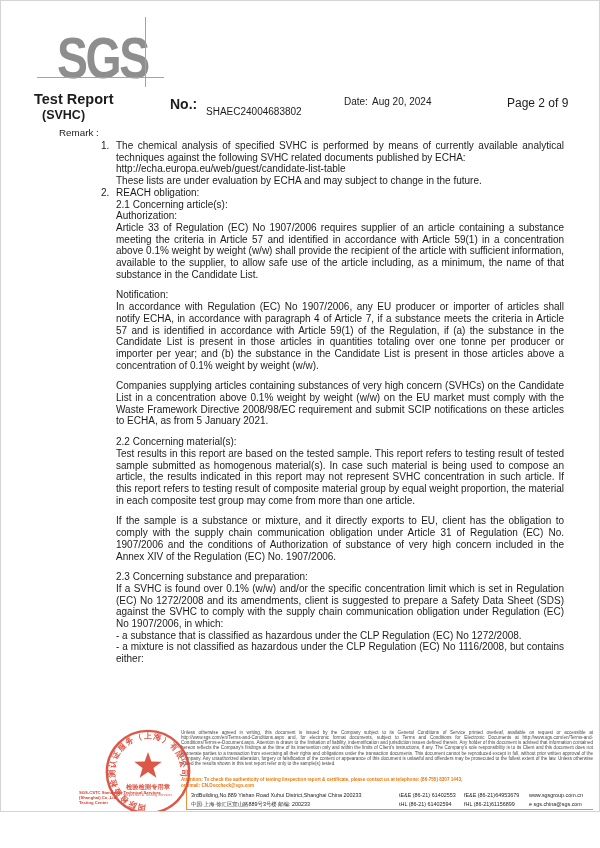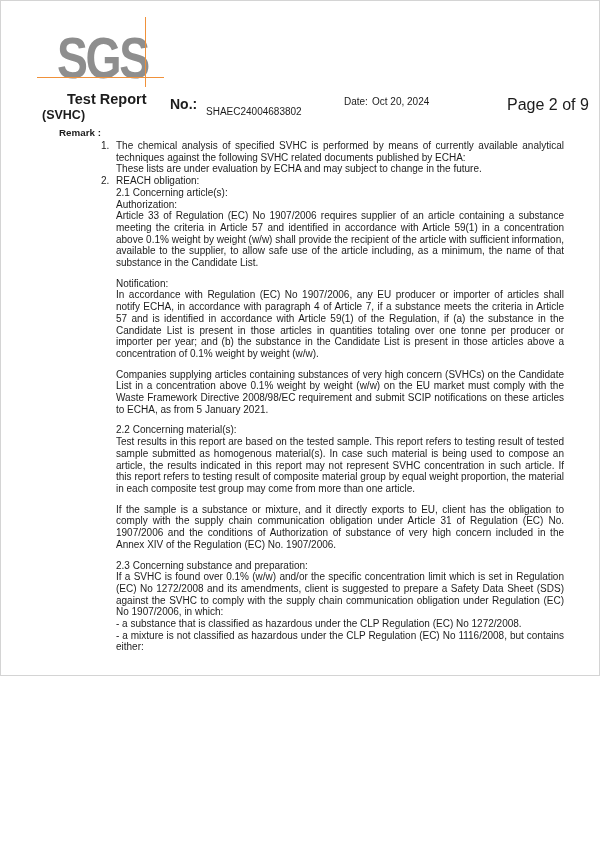--- a/index.html
+++ b/index.html
@@ -1,38 +1,38 @@
 <!DOCTYPE html>
 <html><head>
 <meta charset="utf-8">
 <style>
   * { margin:0; padding:0; box-sizing:border-box; }
   html,body { background:#fff; }
   .doc {
-    position:relative; width:600px; height:676px; background:#ffffff;
+    position:relative; width:600px; height:812px; background:#ffffff;
     border:1px solid #d4d4d4; overflow:hidden;
     font-family:"Liberation Sans", sans-serif; color:#1c1c1c;
   }
   
   .logo-text {
     position:absolute; left:56px; top:28px; font-size:58px; line-height:1;
     font-weight:900; color:#8e8e8e; letter-spacing:-3px;
     transform:scaleX(0.80); transform-origin:left top;
   }
   .cross-v { position:absolute; left:144px; top:16px; width:1.4px; height:70px; background:#f0913a; }
   .cross-h { position:absolute; left:36px;  top:76px; width:127px; height:1.4px; background:#f0913a; }
 
-  .title-l1 { position:absolute; left:33px; top:90px;  font-size:14.5px; font-weight:bold;margin-left:33px; }
+  .title-l1 { position:absolute; left:33px; top:90px;  font-size:14.5px; font-weight:bold; }
   .title-l2 { position:absolute; left:41px; top:107px; font-size:12.5px; font-weight:bold; }
   .no-label   { position:absolute; left:169px; top:95px; font-size:14px; font-weight:bold; }
   .no-value   { position:absolute; left:205px; top:95px; font-size:10px;margin-top:10px; }
   .date-label { position:absolute; left:343px; top:95px; font-size:10px; font-weight:normal; }
   .date-value { position:absolute; left:371px; top:95px; font-size:10px; }
-  .page-label { position:absolute; left:506px; top:95px; font-size:16px; }
-  .remark-label { position:absolute; left:58px; top:126px; font-size:9.8px; font-weight:bold;text-align:center; }
+  .page-label { position:absolute; left:506px; top:95px; font-size:12px; }
+  .remark-label { position:absolute; left:58px; top:126px; font-size:9.8px; font-weight:normal;text-align:center; }
 
   
   .remark-body {
     position:absolute; left:100px; top:139px; width:463px;
     font-size:10px; line-height:11.7px; color:#1c1c1c;
   }
   .blk { margin-left:15px; text-align:justify; }
   .blk.n { margin-left:0; padding-left:15px; position:relative; }
   .blk .marker { position:absolute; left:0; top:0; }
   .blk.gap { margin-top:9px; }
@@ -71,27 +71,28 @@
 
   <div class="logo-text">SGS</div>
   <div class="cross-v"></div>
   <div class="cross-h"></div>
 
   <div class="title-l1">Test Report</div>
   <div class="title-l2">(SVHC)</div>
   <div class="no-label">No.:</div>
   <div class="no-value">SHAEC24004683802</div>
   <div class="date-label">Date:</div>
-  <div class="date-value">Oct 20, 2024</div>
+  <div class="date-value">Aug 20, 2024</div>
   <div class="page-label">Page 2 of 9</div>
 
   <div class="remark-label">Remark :</div>
 
   <div class="remark-body">
       <div class="blk n j"><span class="marker">1.</span><span>The chemical analysis of specified SVHC is performed by means of currently available analytical techniques against the following SVHC related documents published by ECHA:</span></div>
+      <div class="blk "><span>http://echa.europa.eu/web/guest/candidate-list-table</span></div>
       <div class="blk "><span>These lists are under evaluation by ECHA and may subject to change in the future.</span></div>
       <div class="blk n"><span class="marker">2.</span><span>REACH obligation:</span></div>
       <div class="blk "><span>2.1 Concerning article(s):</span></div>
       <div class="blk "><span>Authorization:</span></div>
       <div class="blk j"><span>Article 33 of Regulation (EC) No 1907/2006 requires supplier of an article containing a substance meeting the criteria in Article 57 and identified in accordance with Article 59(1) in a concentration above 0.1% weight by weight (w/w) shall provide the recipient of the article with sufficient information, available to the supplier, to allow safe use of the article including, as a minimum, the name of that substance in the Candidate List.</span></div>
       <div class="blk gap"><span>Notification:</span></div>
       <div class="blk j"><span>In accordance with Regulation (EC) No 1907/2006, any EU producer or importer of articles shall notify ECHA, in accordance with paragraph 4 of Article 7, if a substance meets the criteria in Article 57 and is identified in accordance with Article 59(1) of the Regulation, if (a) the substance in the Candidate List is present in those articles in quantities totaling over one tonne per producer or importer per year; and (b) the substance in the Candidate List is present in those articles above a concentration of 0.1% weight by weight (w/w).</span></div>
       <div class="blk gap j"><span>Companies supplying articles containing substances of very high concern (SVHCs) on the Candidate List in a concentration above 0.1% weight by weight (w/w) on the EU market must comply with the Waste Framework Directive 2008/98/EC requirement and submit SCIP notifications on these articles to ECHA, as from 5 January 2021.</span></div>
       <div class="blk gap"><span>2.2 Concerning material(s):</span></div>
       <div class="blk j"><span>Test results in this report are based on the tested sample. This report refers to testing result of tested sample submitted as homogenous material(s). In case such material is being used to compose an article, the results indicated in this report may not represent SVHC concentration in such article. If this report refers to testing result of composite material group by equal weight proportion, the material in each composite test group may come from more than one article.</span></div>

